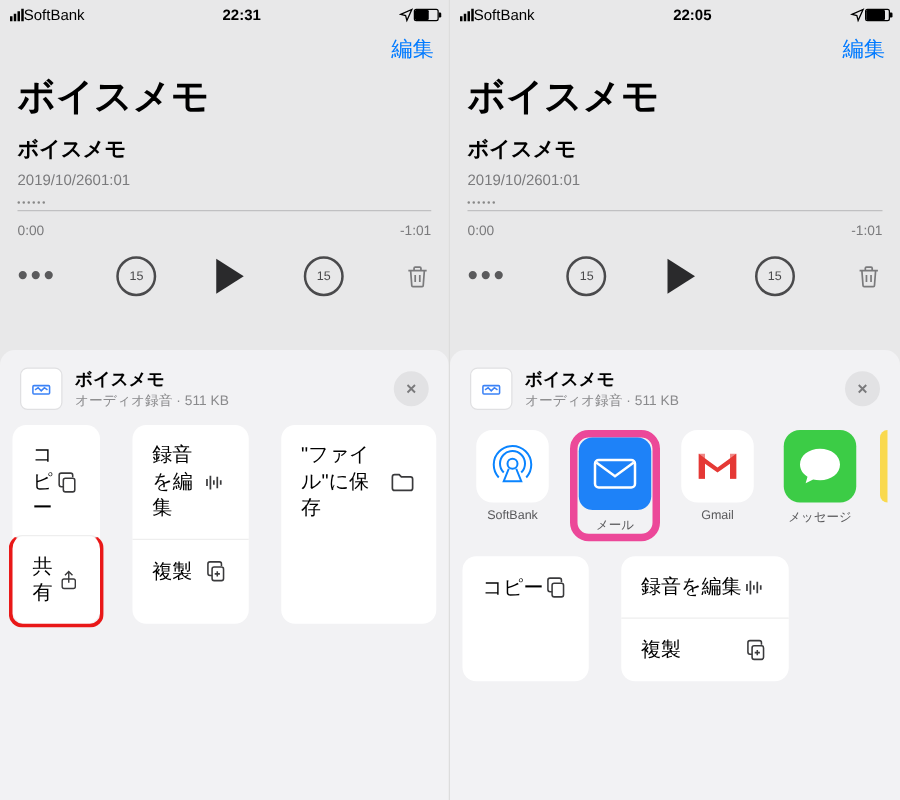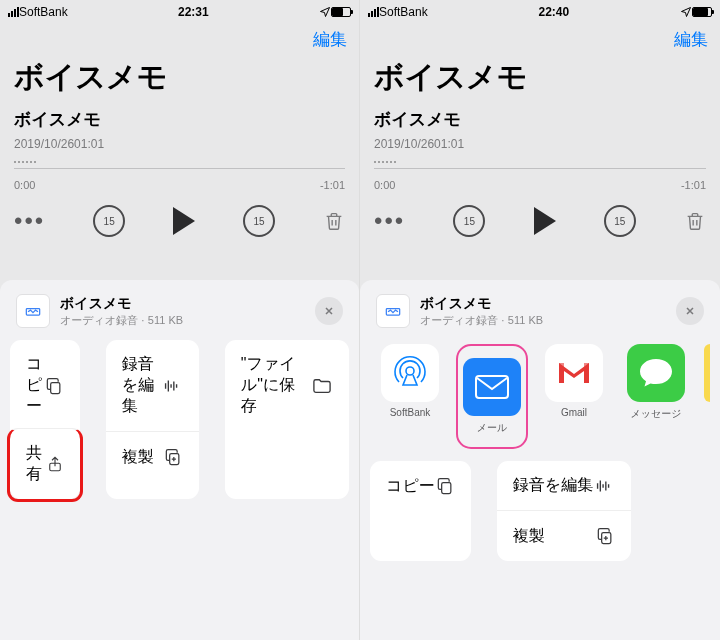--- a/index.html
+++ b/index.html
@@ -45,21 +45,21 @@
 .close-btn{width:28px;height:28px;background:#e2e2e4;border-radius:50%;display:flex;align-items:center;justify-content:center;color:#7a7a7c;font-size:16px;}
 .share-apps{display:flex;gap:10px;padding:4px 4px 12px;overflow:hidden;}
 .app-item{display:flex;flex-direction:column;align-items:center;gap:5px;width:72px;flex-shrink:0;}
 .app-icon{width:58px;height:58px;border-radius:13px;display:flex;align-items:center;justify-content:center;}
 .app-label{font-size:10px;color:#5a5a5c;text-align:center;}
 .airdrop{background:#fff;}
 .mail{background:#1e82f8;}
 .gmail{background:#fff;}
 .messages{background:#3ccc46;}
 .yellow-app{background:#f9d94e;}
-.highlight{border:2px solid #ec4899;border-radius:15px;padding:12px;}
+.highlight{border:6px solid #ec4899;border-radius:15px;padding:0;}
 .highlight .app-icon{border-radius:11px;}
 .action-list{display:flex;flex-direction:row;gap:26px;padding:0 0 0;}
 .action-card{background:#fff;border-radius:11px;}
 .action-item{display:flex;align-items:center;justify-content:space-between;padding:14px 16px;font-size:16px;}
 .action-item+.action-item{border-top:1px solid #eee;}
 .row-highlight{border:3px solid #e91818;border-radius:11px;margin:-3px;}
 .action-icon{color:#3a3a3c;}
 svg{display:block;}
 </style>
 </head>
@@ -214,21 +214,21 @@
   <div class="status-bar">
     <div class="status-left">
       <div class="signal">
           <span></span>
           <span></span>
           <span></span>
           <span></span>
         </div>
       <span>SoftBank</span>
     </div>
-    <span style="font-weight:600;">22:40</span>
+    <span style="font-weight:600;">22:05</span>
     <div class="status-right">
       <span>
         <svg width="12" height="12" viewBox="0 0 24 24" fill="none" stroke="#000" stroke-width="2">
             <path d="M3 11l18-8-8 18-2-8z"></path>
           </svg>
       </span>
       <div class="battery">
           <div class="fill" style="width:85%;"></div>
         </div>
     </div>

